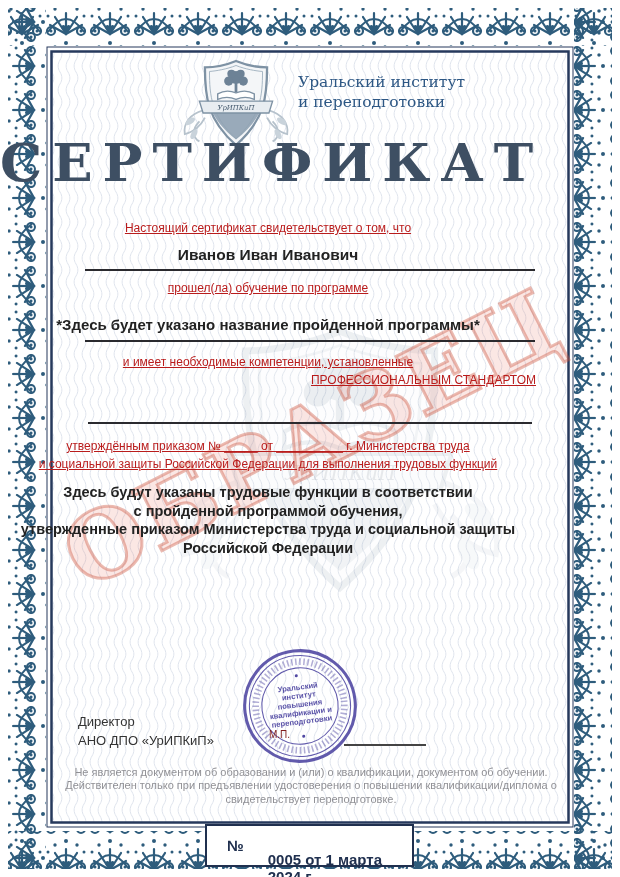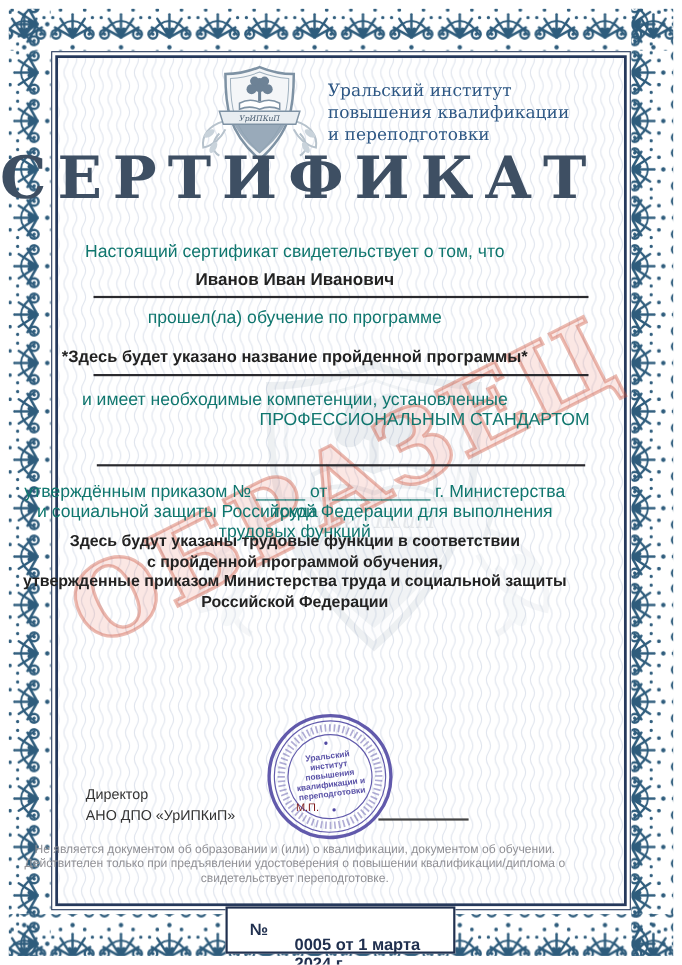--- a/index.html
+++ b/index.html
@@ -9,39 +9,39 @@
   .ctr{left:0;width:536px;text-align:center;}
   .deco{left:0;top:0;z-index:0;}
   .layer1{z-index:1;}
   .layer2{z-index:2;}
   .layer3{z-index:3;}
 
   .org-name{left:298px;top:72px;font-family:"DejaVu Serif","Liberation Serif",serif;
             font-size:15.5px;line-height:20px;color:#2d5784;}
   .title{top:131px;font-family:"DejaVu Serif","Liberation Serif",serif;font-weight:bold;
          font-size:53px;letter-spacing:10px;color:#3e4f63;}
-  .t13{font-size:16px;color:#0f766e;}
+  .t13{font-size:12px;color:#b91c1c;text-decoration:underline;}
   .t-bold{font-weight:bold;color:#222;}
   .intro{top:221px;}
   .holder{top:246px;font-size:15.5px;}
   .rule{height:2px;background:#2a2a2e;}
   .rule1{left:85px;top:269px;width:450px;}
   .training{top:281px;}
   .program{top:316px;font-size:15px;}
   .rule2{left:85px;top:340px;width:450px;}
   .comp1{top:355px;}
   .comp2{top:373px;text-align:right;}
   .rule3{left:88px;top:422px;width:444px;height:1.5px;}
   .order1{top:439px;}
   .order2{top:457px;}
   .functions{top:483px;font-size:14.5px;font-weight:bold;color:#222;line-height:18.5px;}
   .director{left:78px;top:712px;font-size:13px;line-height:19px;color:#333;}
   .mp{left:269px;top:729px;font-size:10px;color:#7f1d1d;}
   .sig-line{left:344px;top:744px;width:82px;height:1.5px;background:#444;}
-  .disclaimer{top:766px;font-size:11px;line-height:13.4px;color:#909095;}
+  .disclaimer{top:766px;font-size:11px;line-height:13.4px;color:#909095;padding-left:43px;}
   .numbox{left:205px;top:824px;width:209px;height:43px;background:#fff;
           border:2.5px solid #20304f;box-sizing:border-box;display:flex;align-items:center;
           font-weight:bold;font-size:15px;color:#20304f;}
   .numbox .nlabel{margin-left:20px;}
   .numbox .nvalue{margin-left:24px;margin-top:44px;}
 
   .wm-red{left:-10px;top:385px;width:640px;text-align:center;
           transform:rotate(-27deg);transform-origin:320px 50px;
           font-family:"DejaVu Serif","Liberation Serif",serif;font-weight:bold;
           font-size:92px;letter-spacing:2px;
@@ -142,21 +142,20 @@
       <use href="#emblem"></use>
     </svg>
 
   <div class="abs wm-red layer1">ОБРАЗЕЦ</div>
 
   <svg class="abs layer2" style="left:172px;top:57px;" width="128" height="92" viewBox="0 0 140 100">
       <use href="#emblem"></use>
     </svg>
   <div class="abs org-name layer2">
     <div>Уральский институт</div>
-    <div>повышения квалификации</div>
     <div>и переподготовки</div>
   </div>
 
   <div class="abs ctr title layer2">СЕРТИФИКАТ</div>
 
   <div class="abs ctr t13 intro layer2">Настоящий сертификат свидетельствует о том, что</div>
   <div class="abs ctr t-bold holder layer2">Иванов Иван Иванович</div>
   <div class="abs rule rule1 layer2"></div>
   <div class="abs ctr t13 training layer2">прошел(ла) обучение по программе</div>
   <div class="abs ctr t-bold program layer2">*Здесь будет указано название пройденной программы*</div>

